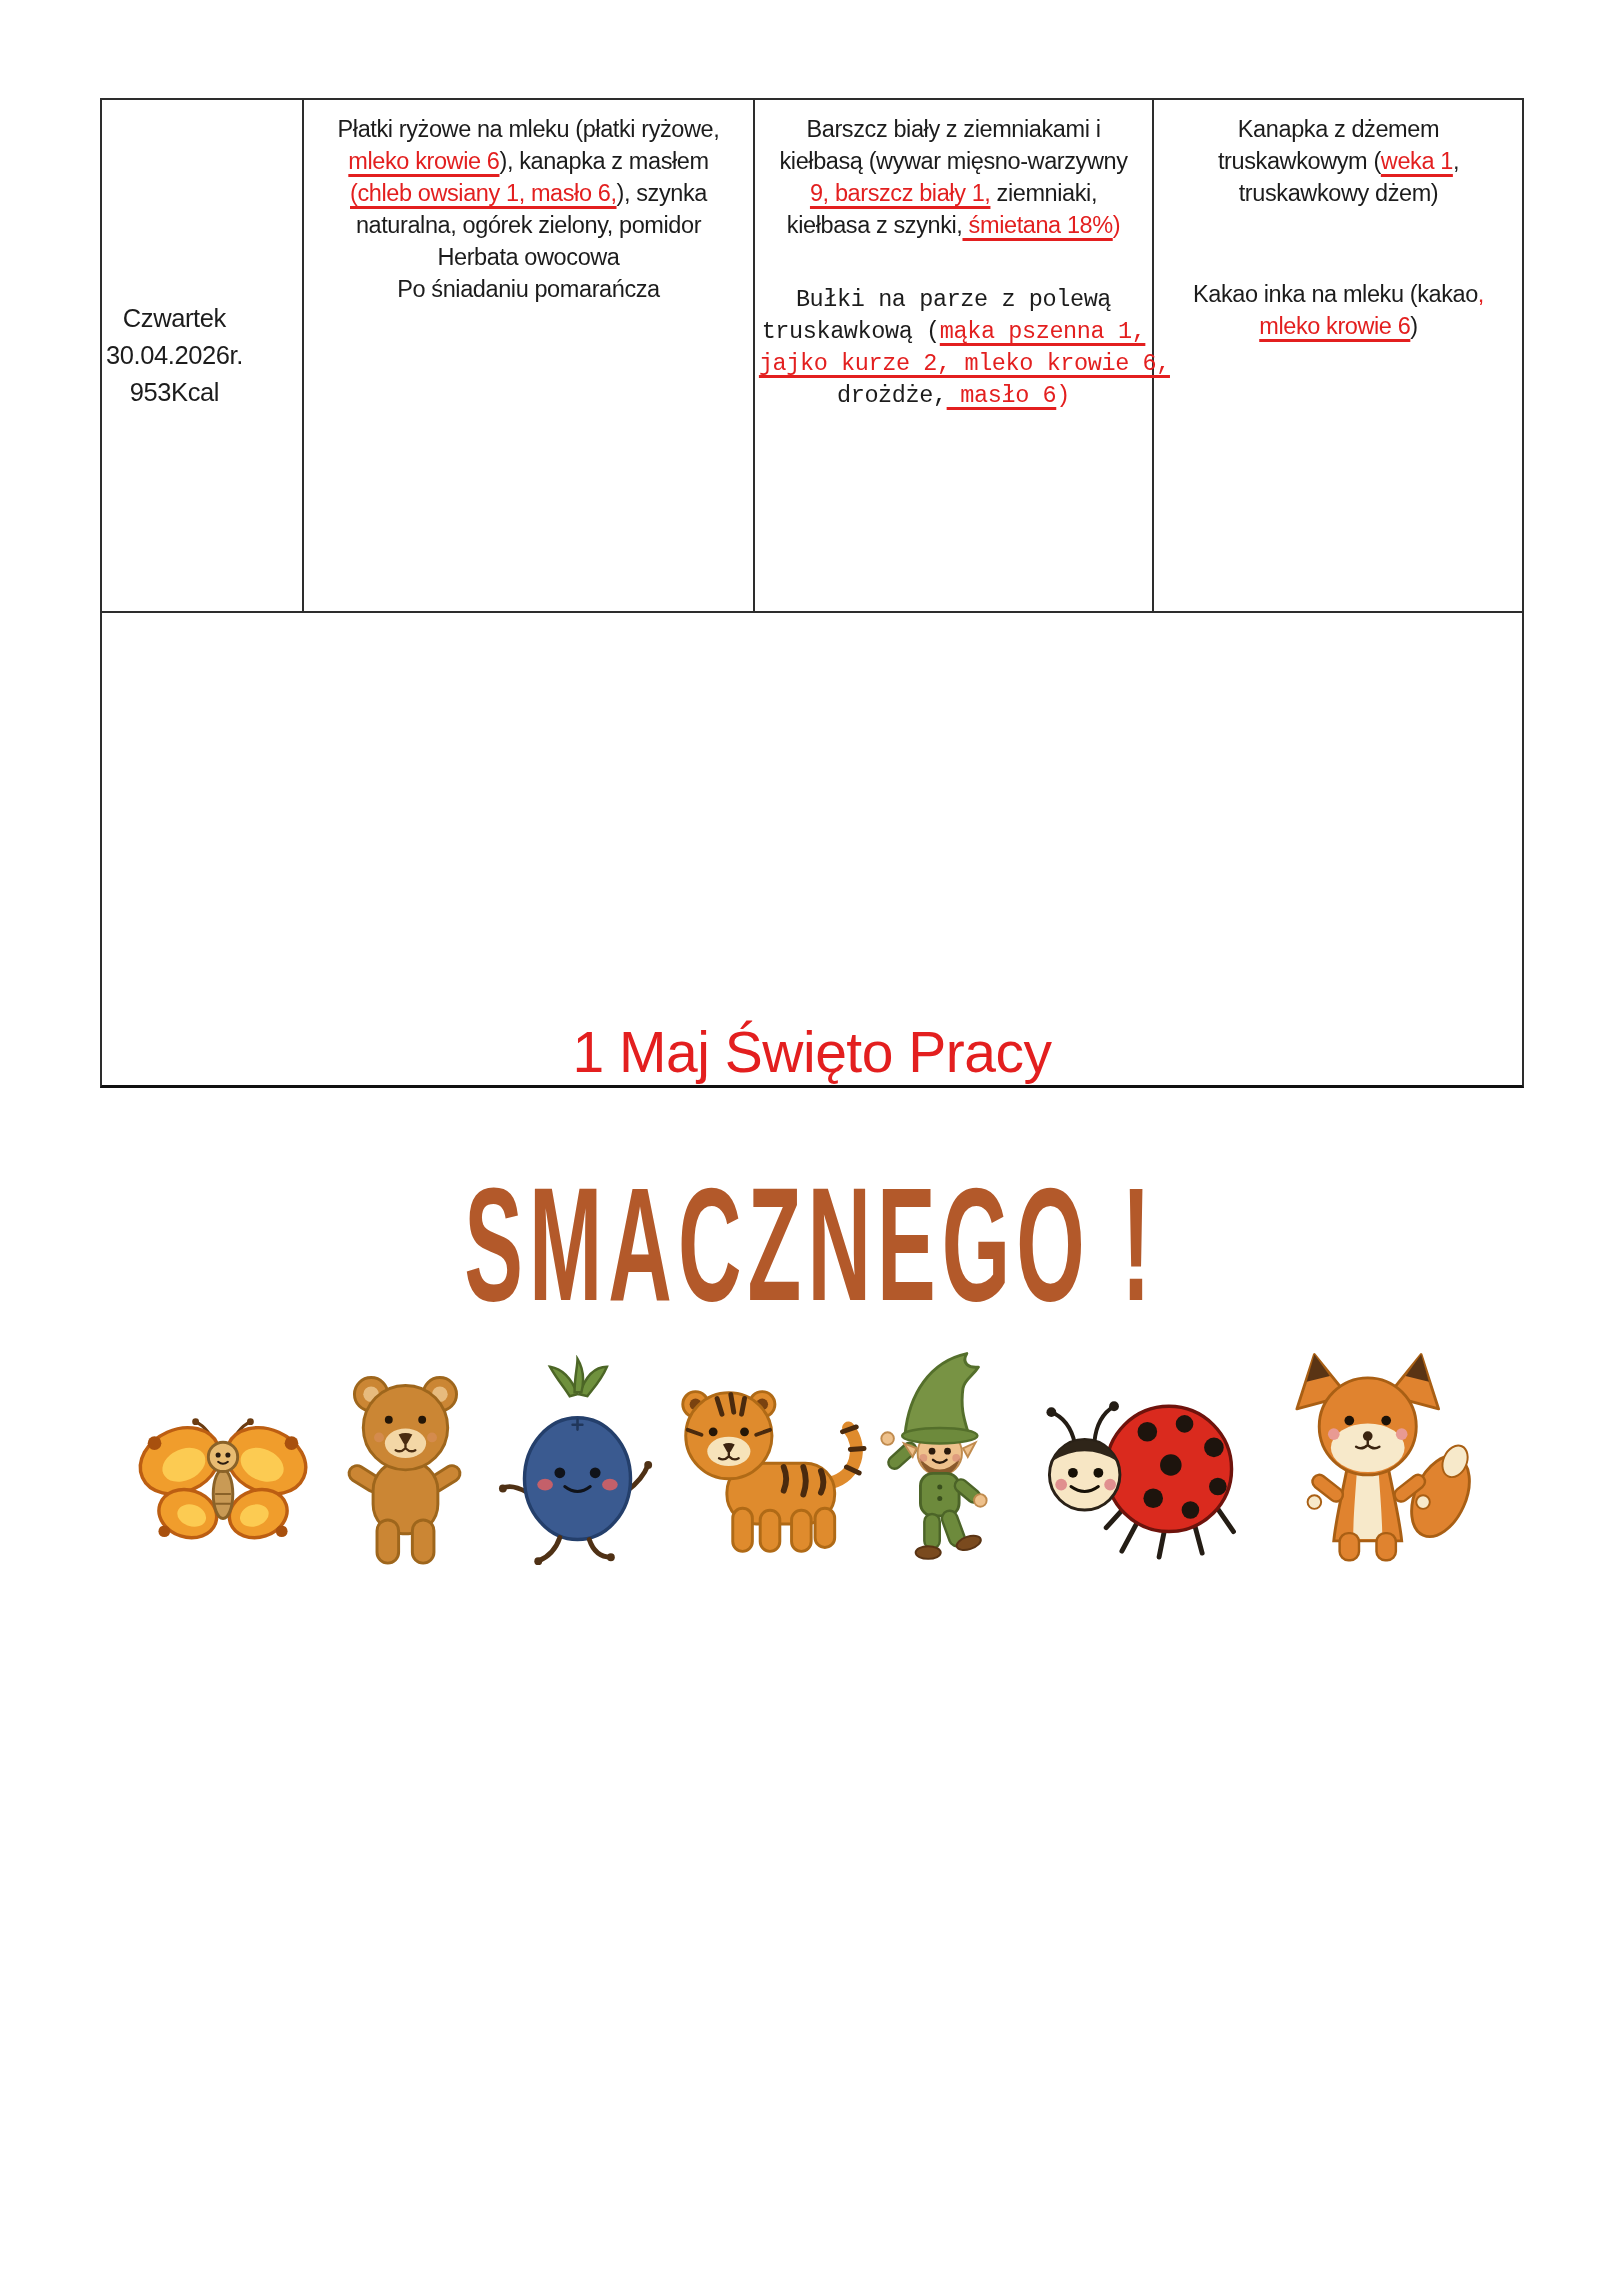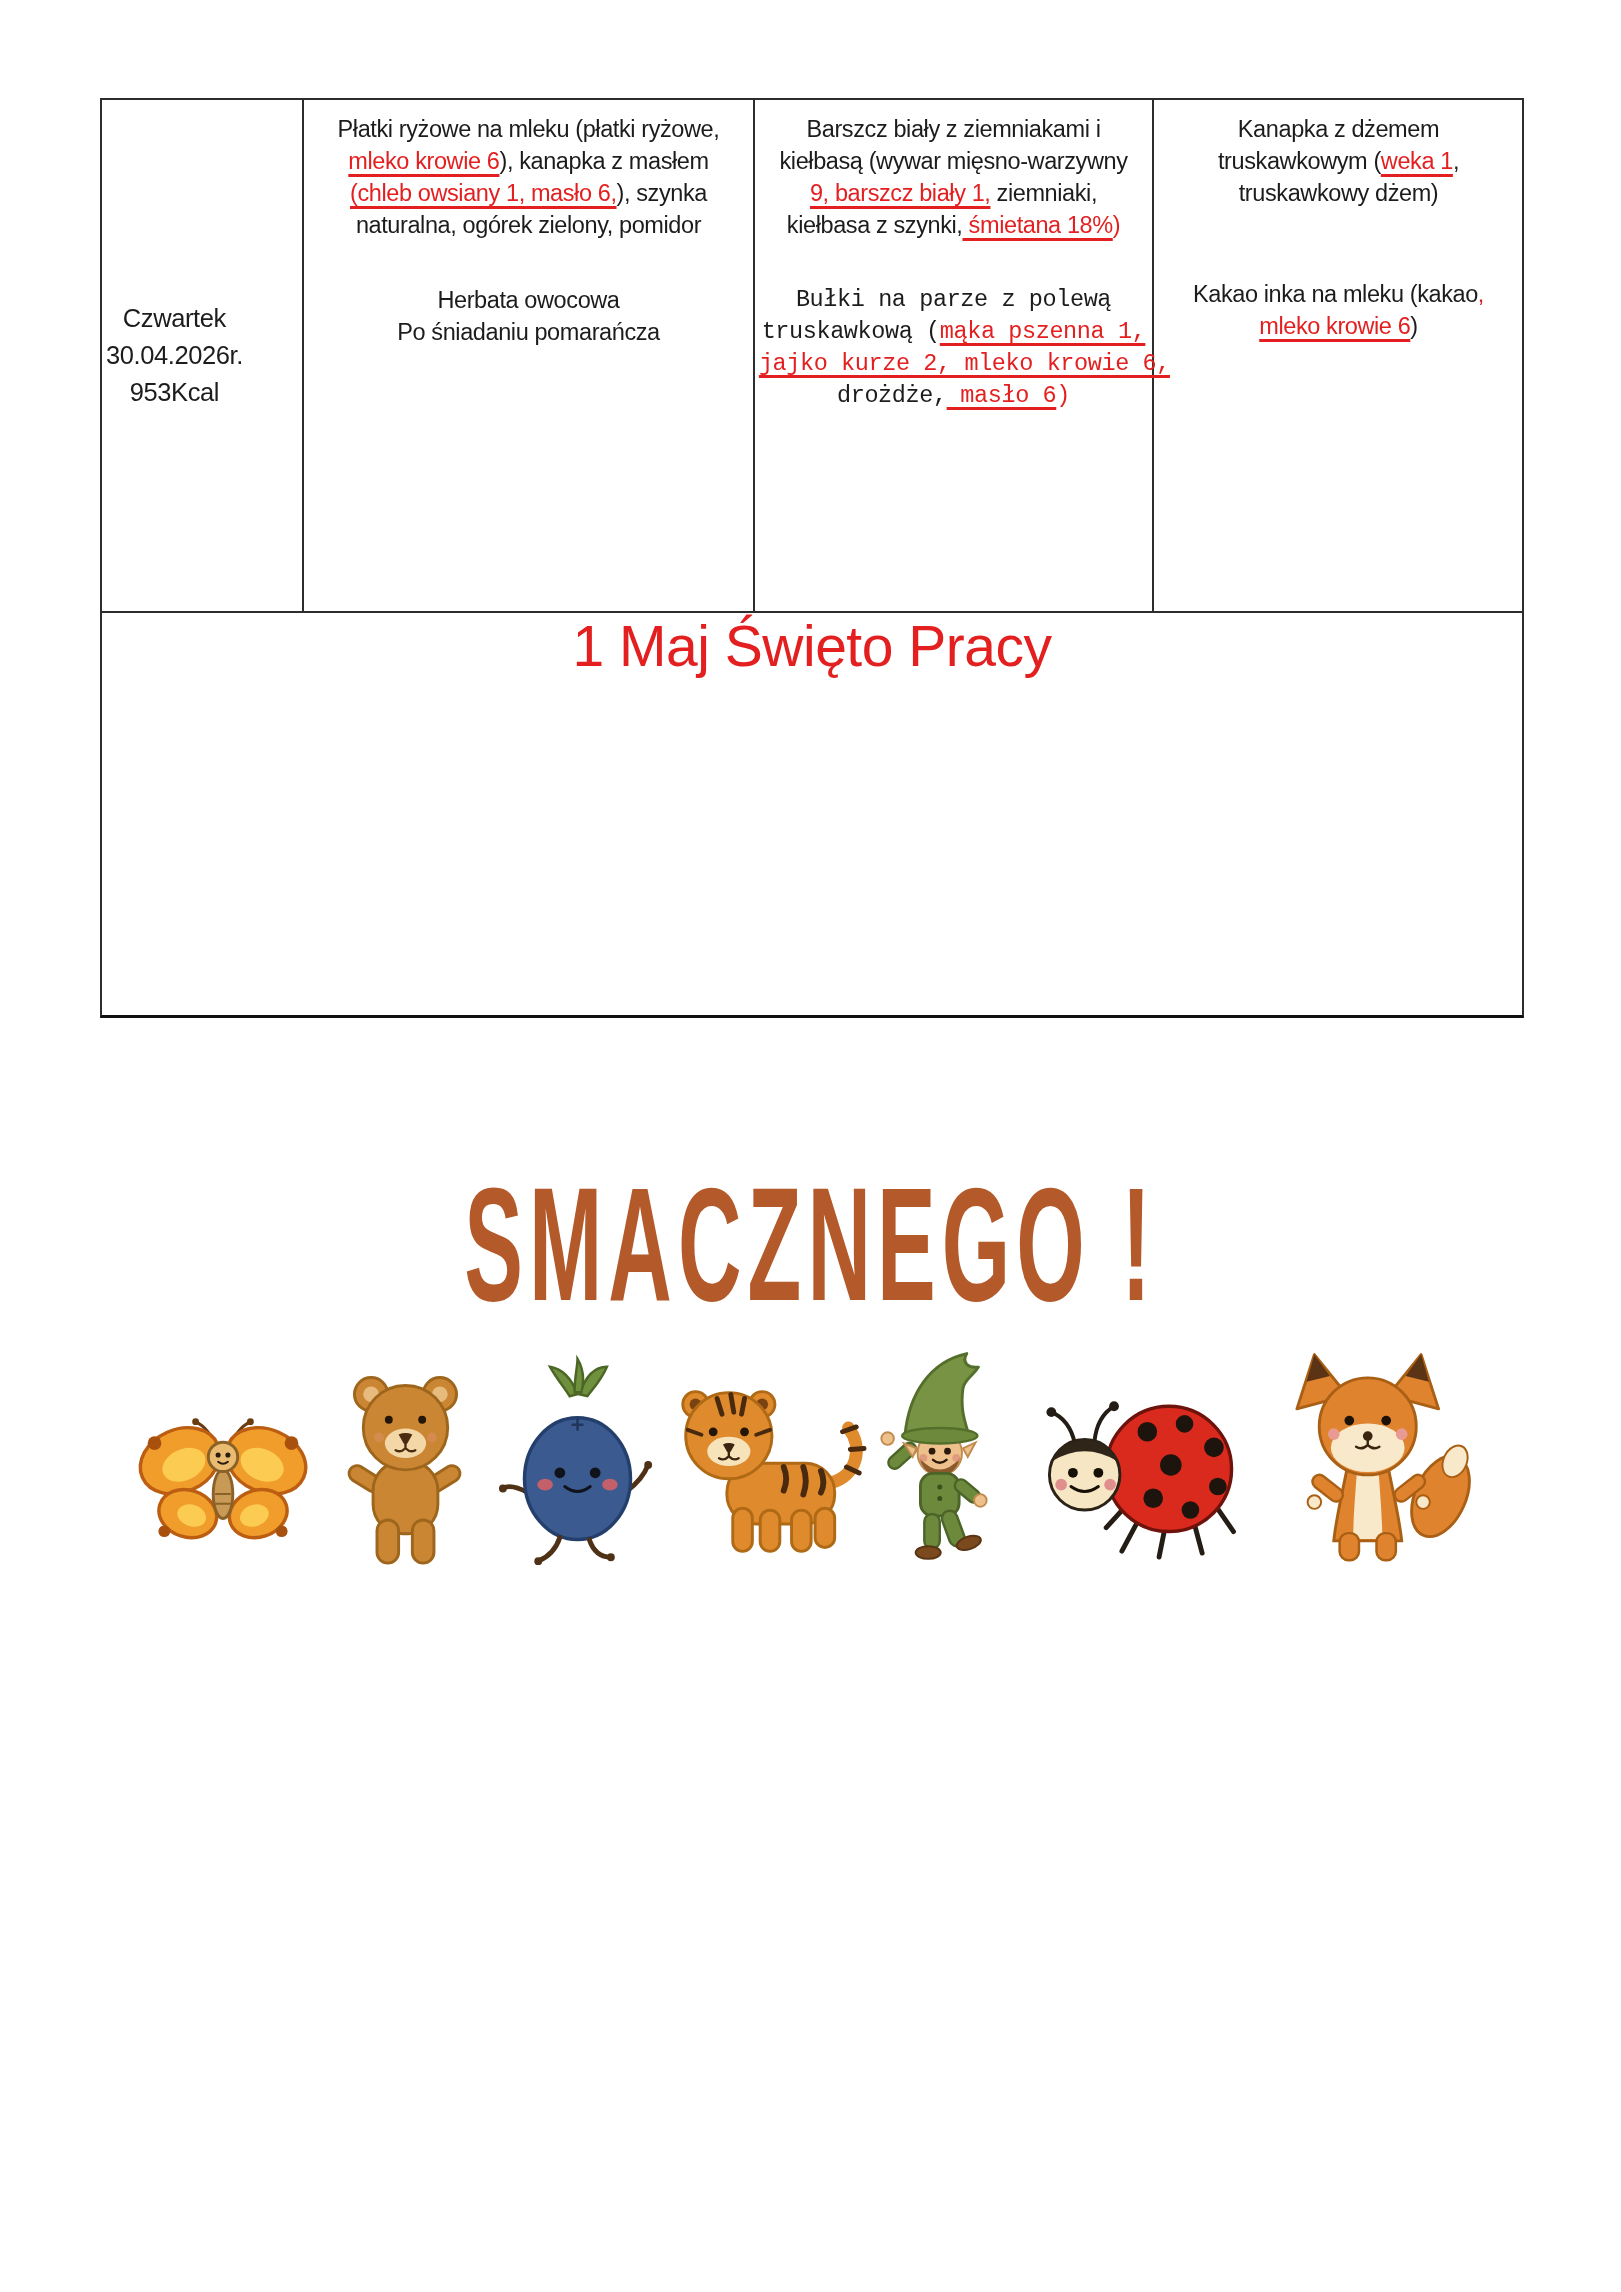--- a/index.html
+++ b/index.html
@@ -18,28 +18,28 @@
   .menu-table{
     position:absolute;left:100px;top:98px;width:1424px;
     border:2px solid var(--border);border-bottom:3.9px solid #101010;
     box-sizing:border-box;background:#fff;
   }
   .row1{display:grid;grid-template-columns:202px 451px 399px 369px;height:511px;border-bottom:2px solid var(--border);}
   .cell{box-sizing:border-box;text-align:center;font-size:23.5px;line-height:32px;letter-spacing:-0.4px;padding:12.7px 3.9px 0 3.9px;}
   .cell.v{border-right:2px solid var(--border);}
   .day-cell{display:flex;align-items:center;font-size:25.5px;line-height:37px;padding-top:0;}
   .para{white-space:nowrap;}
-  .breakfast-cell .para:nth-child(2){margin-top:43px;}
+  .breakfast-cell .para:nth-child(2){}
   .breakfast-cell .para:nth-child(3){}
   .lunch-cell .para:nth-child(2){margin-top:43px;font-family:Liberation Mono, monospace;}
   .lunch-cell .para:nth-child(3){margin-top:49px;}
   .snack-cell .para:nth-child(2){margin-top:69px;}
   .r{color:var(--red);}
   .ru{color:var(--red);text-decoration:underline;text-decoration-thickness:2.9px;text-underline-offset:4.9px;}
-  .row2{height:402px;display:flex;align-items:flex-start;justify-content:center;}
+  .row2{height:472px;display:flex;align-items:flex-end;justify-content:center;}
   .holiday{font-size:57px;color:var(--red);letter-spacing:-0.5px;}
   
   .smaczne-wrap{position:absolute;top:1162px;left:0;width:100%;text-align:center;}
   .smaczne{
     display:inline-block;font-weight:bold;font-size:100px;line-height:1;
     letter-spacing:6.9px;color:var(--brown);
     transform:scale(0.88,1.62);transform-origin:50% 0;
   }
   
   .animals{position:absolute;top:1341px;left:0;width:100%;display:flex;justify-content:center;align-items:flex-end;gap:5.9px;}

